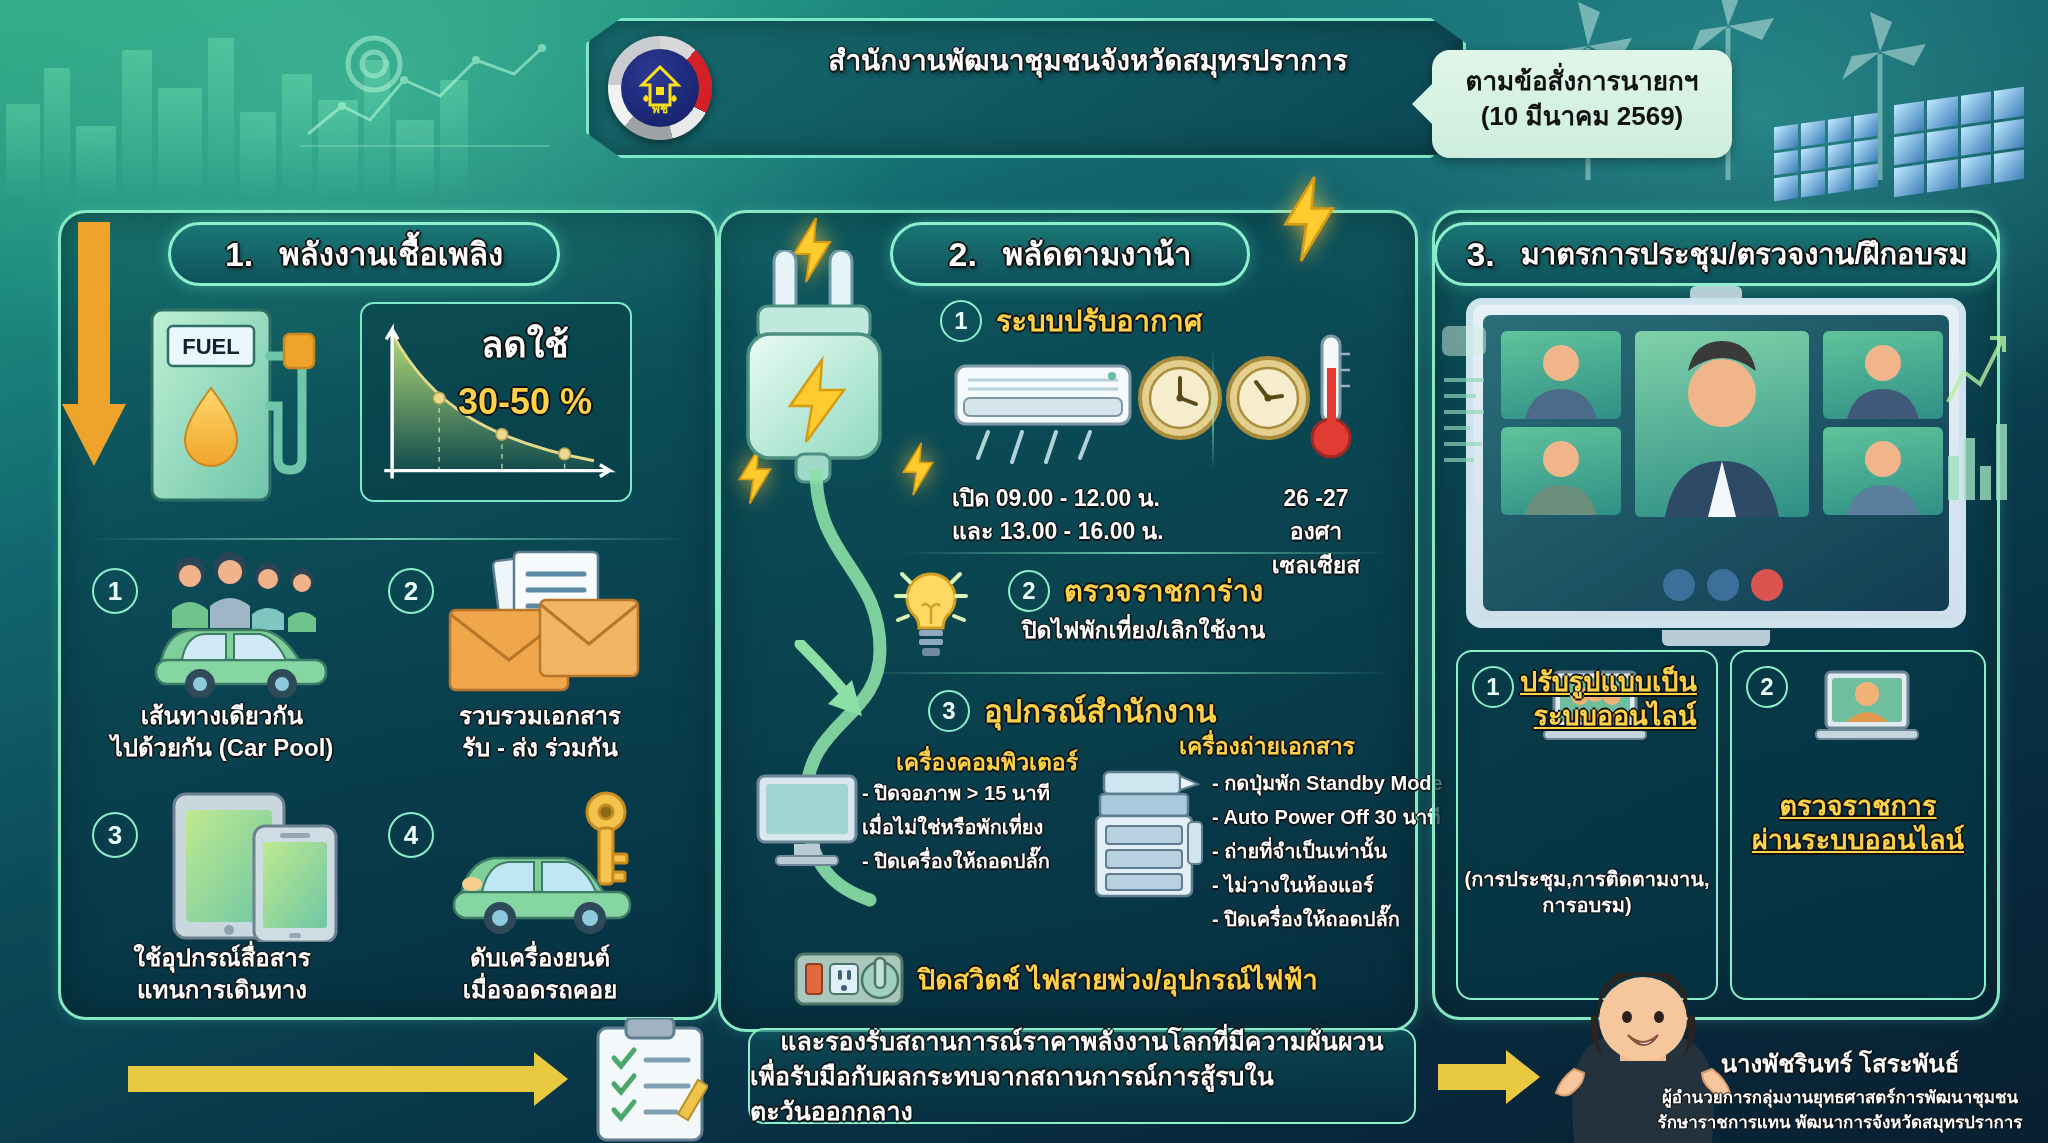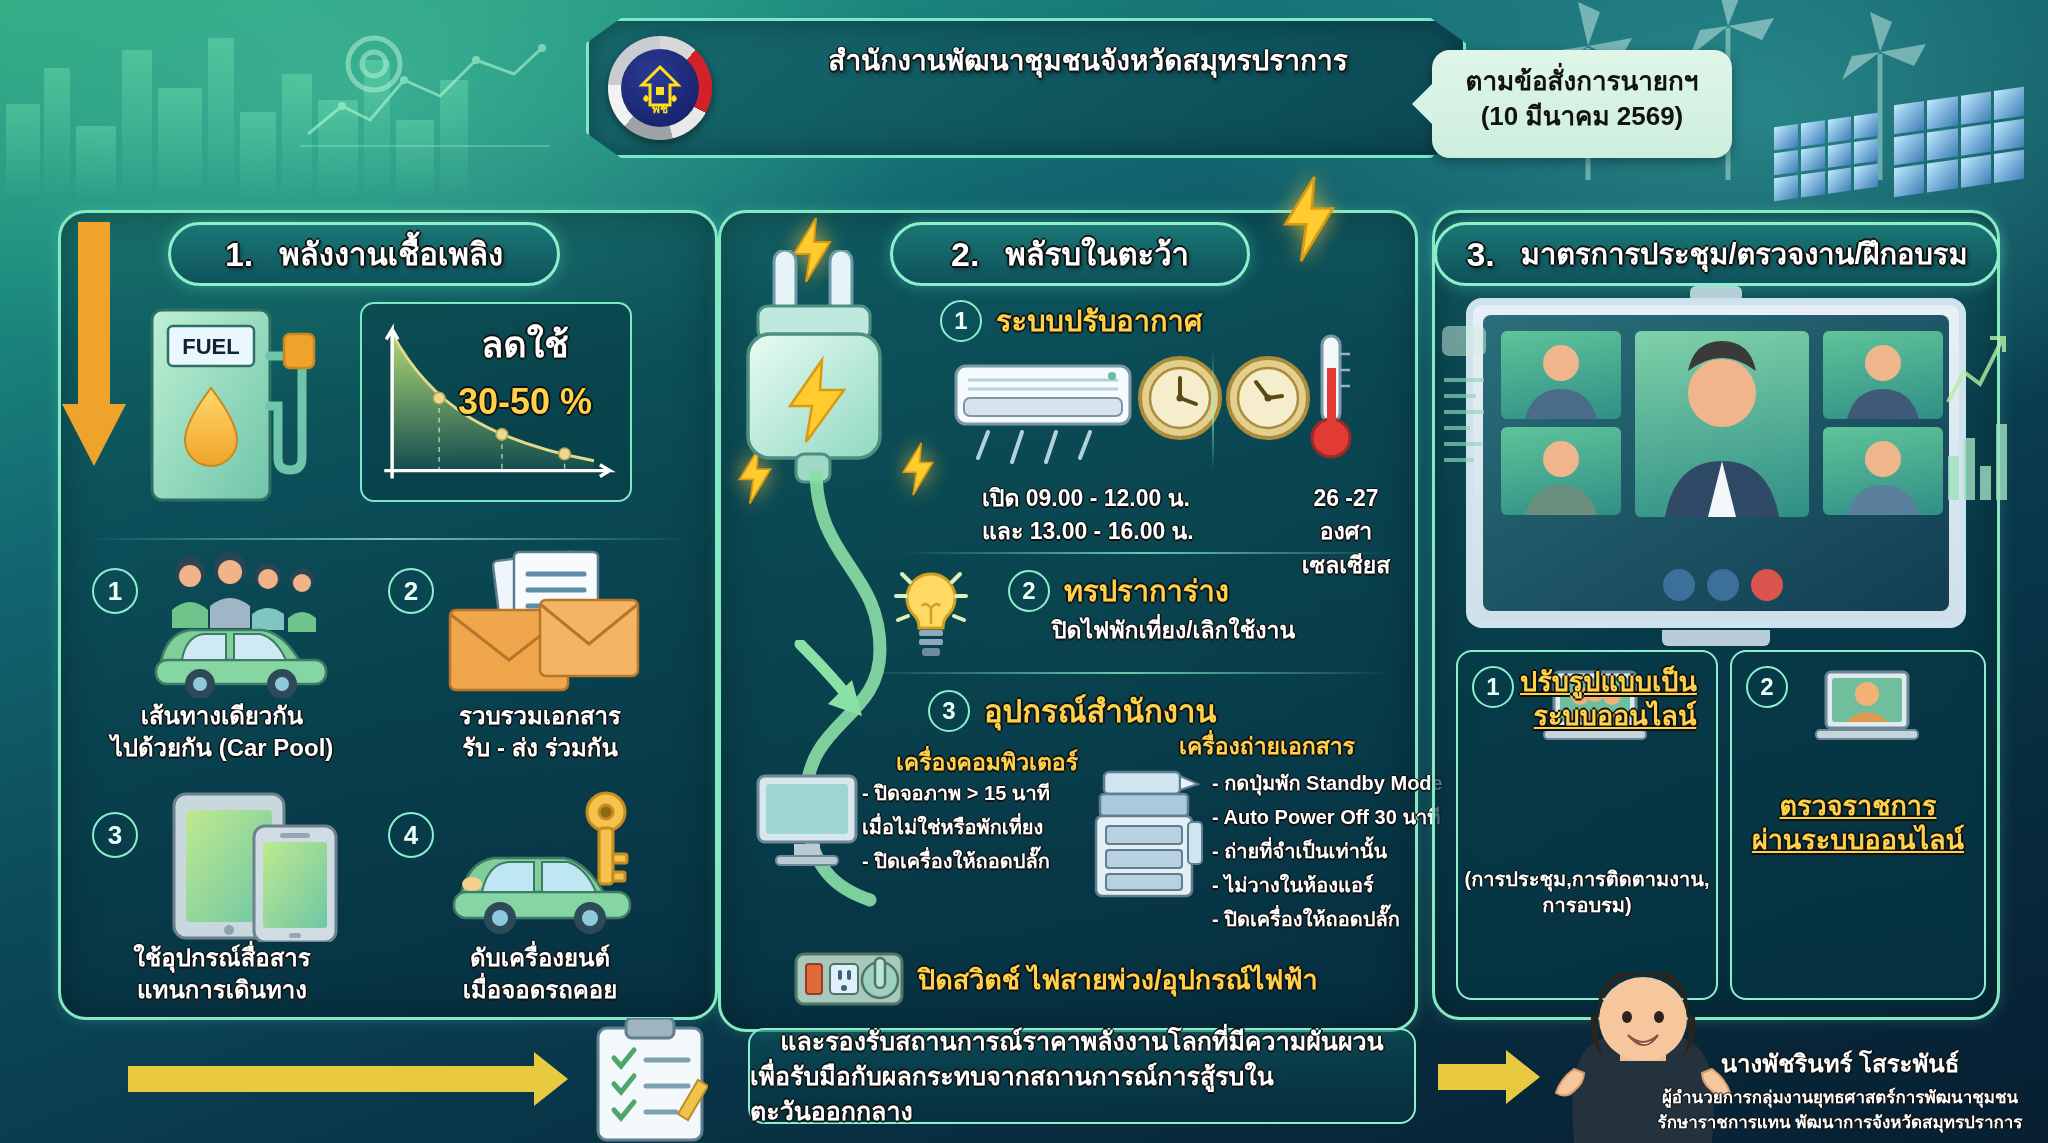--- a/index.html
+++ b/index.html
@@ -85,21 +85,21 @@
     color:#eafff7; font-size: 26px; font-weight:700; display:flex; align-items:center; justify-content:center; }
   .cap { position:absolute; width: 100%; text-align:center; font-size: 24px; font-weight: 700; color:#fff; line-height:1.3;
     text-shadow:-1.5px 0 #111,0 -1.5px #111,1.5px 0 #111,0 1.5px #111; }
   
   .sub-h { position:absolute; display:flex; align-items:center; gap: 14px; }
   .sub-h .sc { width: 42px; height:42px; border:2.5px solid #8df0cc; border-radius:50%; color:#eafff7;
     font-size:24px; font-weight:700; display:flex; align-items:center; justify-content:center; flex:0 0 auto; }
   .sub-h .st { font-size: 29px; font-weight:700; color:#ffd24a;
     text-shadow:-2px 0 #111,0 -2px #111,2px 0 #111,0 2px #111; }
   .body-txt { position:absolute; font-size: 23px; font-weight:700; color:#fff; line-height: 1.45;
-    text-shadow:-1.5px 0 #111,0 -1.5px #111,1.5px 0 #111,0 1.5px #111;margin-left:30px; }
+    text-shadow:-1.5px 0 #111,0 -1.5px #111,1.5px 0 #111,0 1.5px #111; }
   .bullets { position:absolute; font-size: 20px; font-weight:700; color:#fff; line-height: 1.5;
     text-shadow:-1.5px 0 #111,0 -1.5px #111,1.5px 0 #111,0 1.5px #111; }
   .bullets li { list-style:none; margin-bottom: 4px; }
   .dev-title { position:absolute; font-size: 23px; font-weight:700; color:#ffd24a; text-align:center;
     text-shadow:-1.8px 0 #111,0 -1.8px #111,1.8px 0 #111,0 1.8px #111; }
   .strip-txt { position:absolute; font-size: 27px; font-weight:700; color:#ffd24a;
     text-shadow:-2px 0 #111,0 -2px #111,2px 0 #111,0 2px #111; }
   
   .monitor { position:absolute; left: 1466px; top: 298px; width: 500px; height: 330px;
     border: 7px solid #cfe3ee; border-radius: 16px; background: linear-gradient(180deg,#e7f0f6,#cfdfea); }
@@ -401,21 +401,21 @@
     <ellipse cx="34" cy="96" rx="10" ry="7" fill="#f6cf8f"></ellipse>
   </svg>
   <div class="cell" style="left:390px;top:942px">
     <div class="cap">ดับเครื่องยนต์</div>
     <div class="cap" style="top:32px">เมื่อจอดรถคอย</div>
   </div>
 
   <div class="panel p2"></div>
   <div class="pill pill2">
     <span class="num">2.</span>
-    <span class="lbl">พลัรบในตะว้า</span>
+    <span class="lbl">พลัดตามงาน้า</span>
   </div>
 
   <svg class="bolt" style="left:790px;top:218px;width:44px;height:64px" viewBox="0 0 44 64">
       <path d="M26 0 L4 36 H20 L16 64 L40 24 H24 Z" fill="#ffcb2e" stroke="#d79a10" stroke-width="2"></path>
     </svg>
   <svg class="bolt" style="left:736px;top:448px;width:38px;height:56px" viewBox="0 0 44 64">
       <path d="M26 0 L4 36 H20 L16 64 L40 24 H24 Z" fill="#ffcb2e" stroke="#d79a10" stroke-width="2"></path>
     </svg>
   <svg class="bolt" style="left:900px;top:442px;width:36px;height:54px" viewBox="0 0 44 64">
       <path d="M26 0 L4 36 H20 L16 64 L40 24 H24 Z" fill="#ffcb2e" stroke="#d79a10" stroke-width="2"></path>
@@ -514,21 +514,21 @@
       <line x1="8" y1="34" x2="18" y2="34"></line>
         <line x1="68" y1="34" x2="78" y2="34"></line>
       <line x1="14" y1="12" x2="22" y2="20"></line>
         <line x1="72" y1="12" x2="64" y2="20"></line>
       <line x1="10" y1="58" x2="20" y2="54"></line>
         <line x1="76" y1="58" x2="66" y2="54"></line>
     </g>
   </svg>
   <div class="sub-h" style="left:1008px;top:568px">
     <span class="sc">2</span>
-    <span class="st">ทรปราการ่าง</span>
+    <span class="st">ตรวจราชการ่าง</span>
   </div>
   <div class="body-txt" style="left:1022px;top:614px">ปิดไฟพักเที่ยง/เลิกใช้งาน</div>
   <div class="divider" style="left:860px;top:672px;width:532px"></div>
 
   <div class="sub-h" style="left:928px;top:686px">
     <span class="sc">3</span>
     <span class="st" style="font-size:31px">อุปกรณ์สำนักงาน</span>
   </div>
 
   <div class="dev-title" style="left:842px;top:744px;width:290px">เครื่องคอมพิวเตอร์</div>

